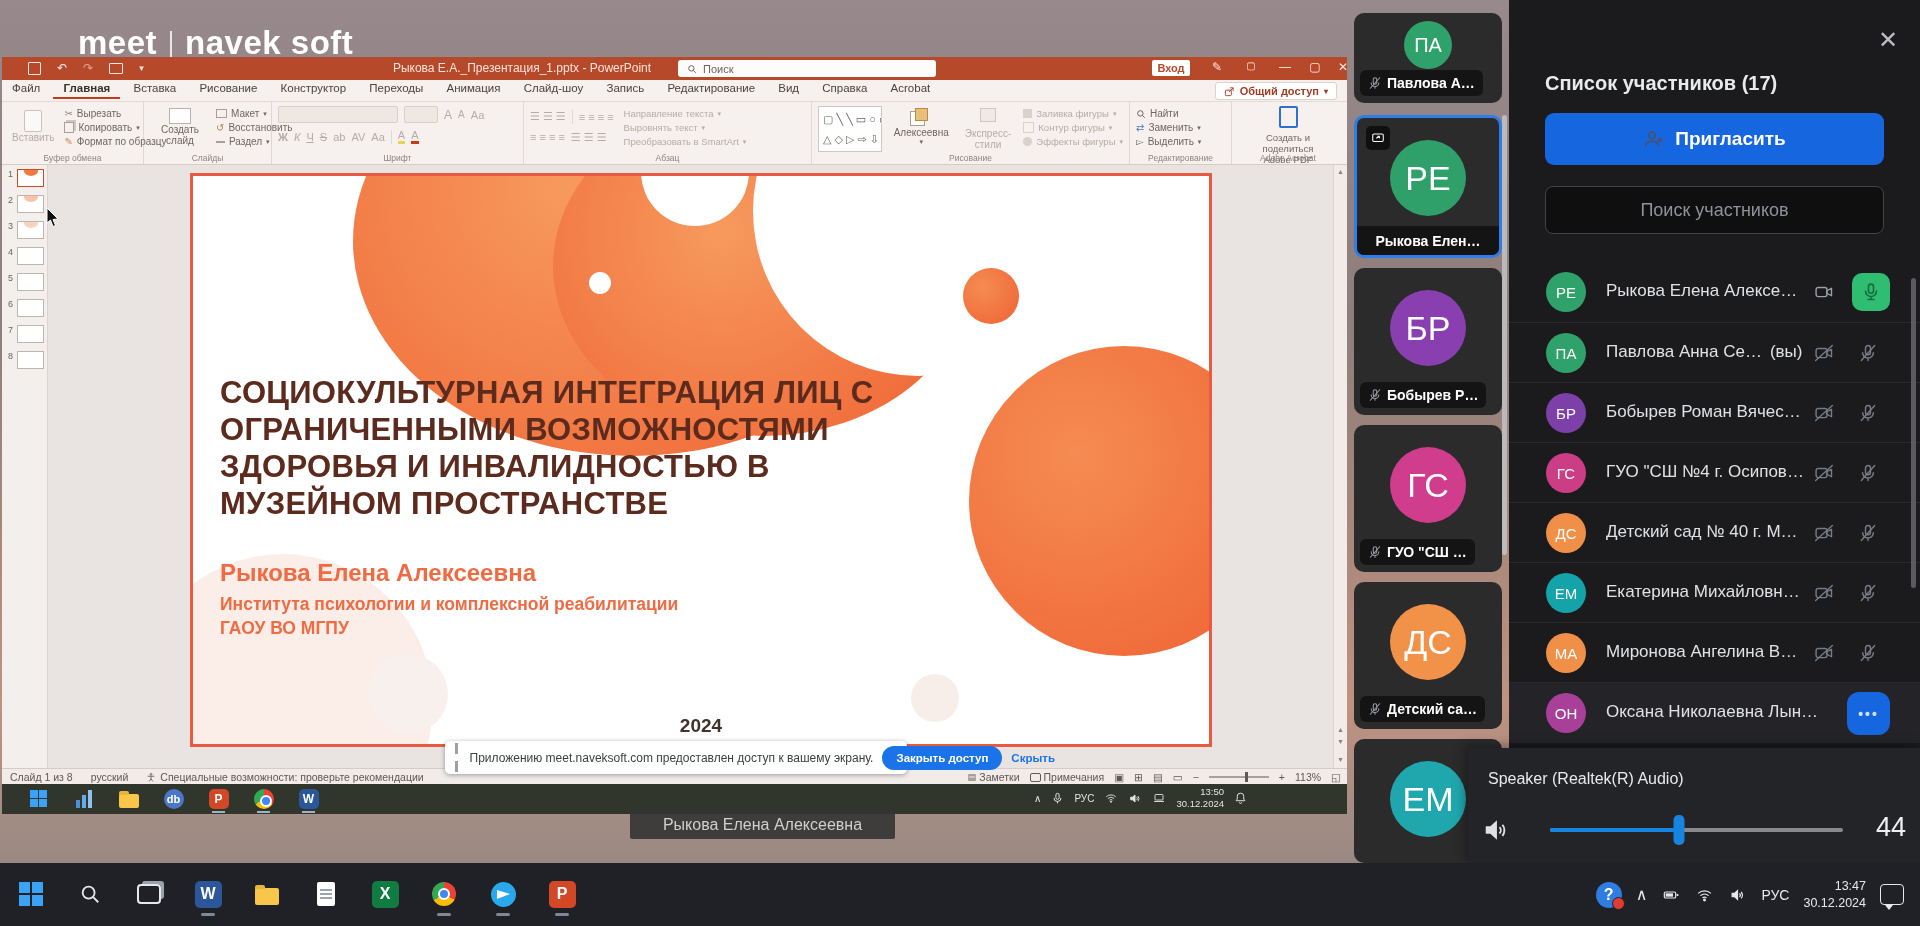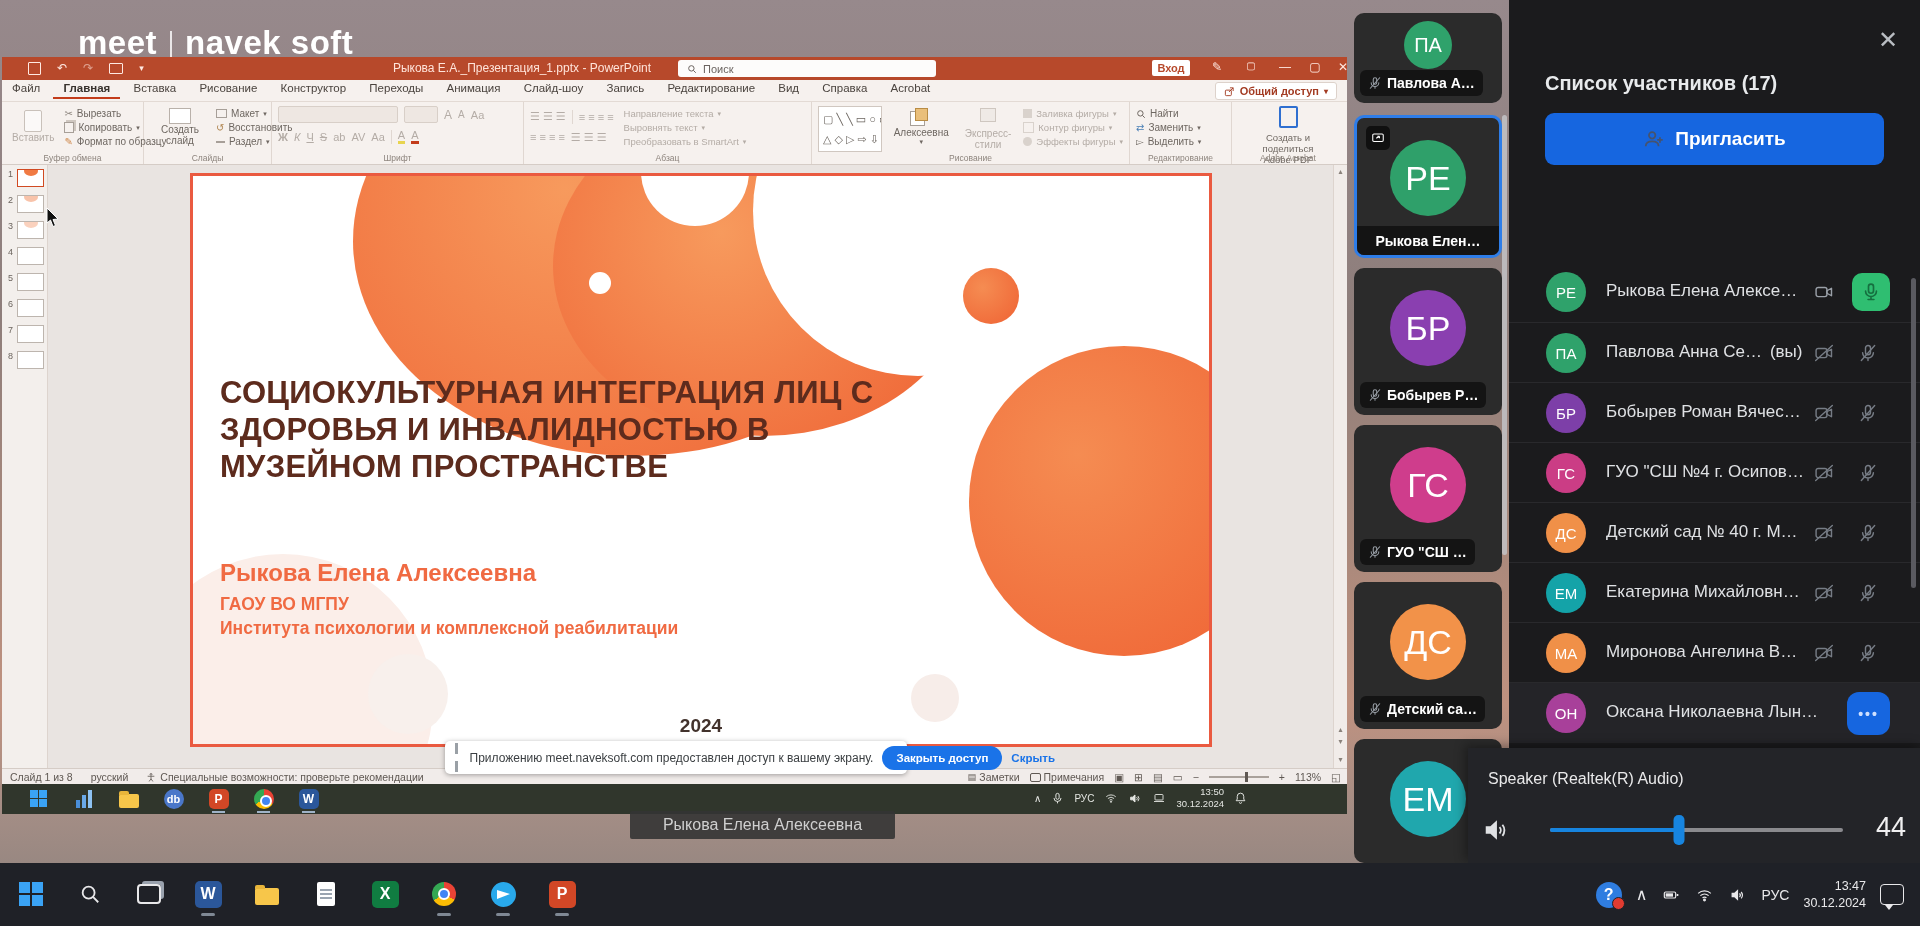--- a/index.html
+++ b/index.html
@@ -430,27 +430,28 @@
       <div class="circ" style="left:448px;top:-58px;width:108px;height:108px;background:#fff"></div>
       <div class="circ" style="left:396px;top:96px;width:22px;height:22px;background:#fff"></div>
       <div class="circ" style="right:-70px;top:170px;width:310px;height:310px;background:radial-gradient(circle at 35% 35%,#f58c52,#ef6233)"></div>
       <div class="circ" style="right:190px;top:92px;width:56px;height:56px;background:radial-gradient(circle at 35% 35%,#f58c52,#ef6233)"></div>
       <div class="circ" style="left:-60px;bottom:-110px;width:300px;height:300px;background:#fbeee9"></div>
       <div class="circ" style="left:175px;bottom:10px;width:80px;height:80px;background:#f8f0ec"></div>
       <div class="circ" style="right:250px;bottom:22px;width:48px;height:48px;background:#f7ede9"></div>
 
       <div class="abs slide-title">
         <div>СОЦИОКУЛЬТУРНАЯ ИНТЕГРАЦИЯ ЛИЦ С</div>
+        <div>ОГРАНИЧЕННЫМИ ВОЗМОЖНОСТЯМИ</div>
         <div>ЗДОРОВЬЯ И ИНВАЛИДНОСТЬЮ В</div>
         <div>МУЗЕЙНОМ ПРОСТРАНСТВЕ</div>
       </div>
       <div class="abs slide-author">Рыкова Елена Алексеевна</div>
       <div class="abs slide-sub">
+        <div>Института психологии и комплексной реабилитации</div>
         <div>ГАОУ ВО МГПУ</div>
-        <div>Института психологии и комплексной реабилитации</div>
       </div>
       <div class="abs slide-year">2024</div>
     </div>
 
     <div class="abs vscroll">
       <div style="padding-top:2px">▴</div>
       <div class="abs" style="bottom:34px;left:0;right:0">▴</div>
       <div class="abs" style="bottom:22px;left:0;right:0">▾</div>
       <div class="abs" style="bottom:4px;left:0;right:0">▾</div>
     </div>
@@ -653,20 +654,21 @@
 
   <div class="abs p-invite">
     <svg width="22" height="22" viewBox="0 0 24 24" fill="none" stroke="#46536e" stroke-width="1.9">
         <circle cx="10" cy="8" r="3.5"></circle>
         <path d="M3 20c0-3.5 3-5.5 7-5.5s7 2 7 5.5"></path>
         <path d="M18.5 10v6M15.5 13h6"></path>
       </svg>
     <span>Пригласить</span>
   </div>
 
+  <input class="abs p-search" placeholder="Поиск участников" style="">
 
   <div class="prow" style="top:262px;border-top:none">
     <div class="avatar" style="background: rgb(47, 162, 107);">
         <span>РЕ</span>
       </div>
     <span class="pname">Рыкова Елена Алексе…</span>
     <span class="picon" style="right:86px;color:#9aa0a8">
       <svg viewBox="0 0 24 24" fill="none" stroke="currentColor" stroke-width="1.7" stroke-linejoin="round">
           <rect x="2.5" y="6.5" width="13" height="11" rx="2.5"></rect>
           <path d="M15.5 10.5 21 7.5v9l-5.5-3z"></path>

